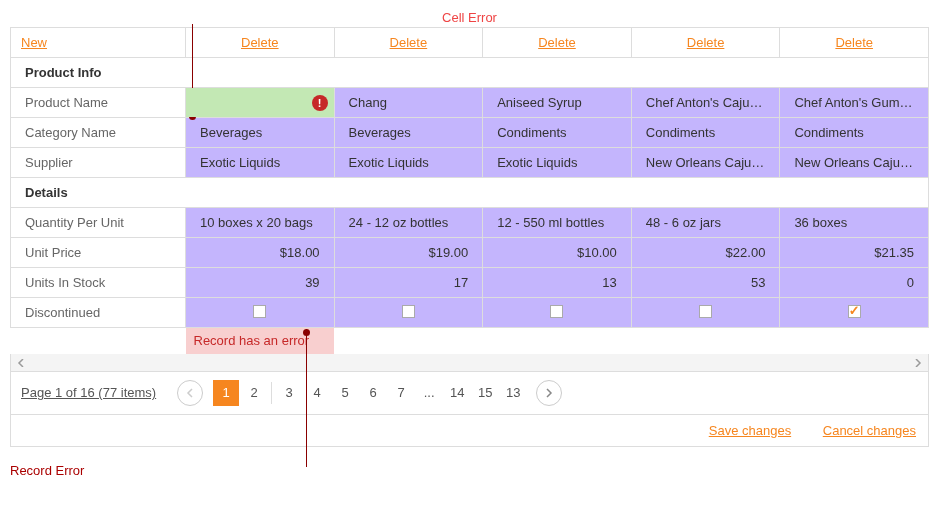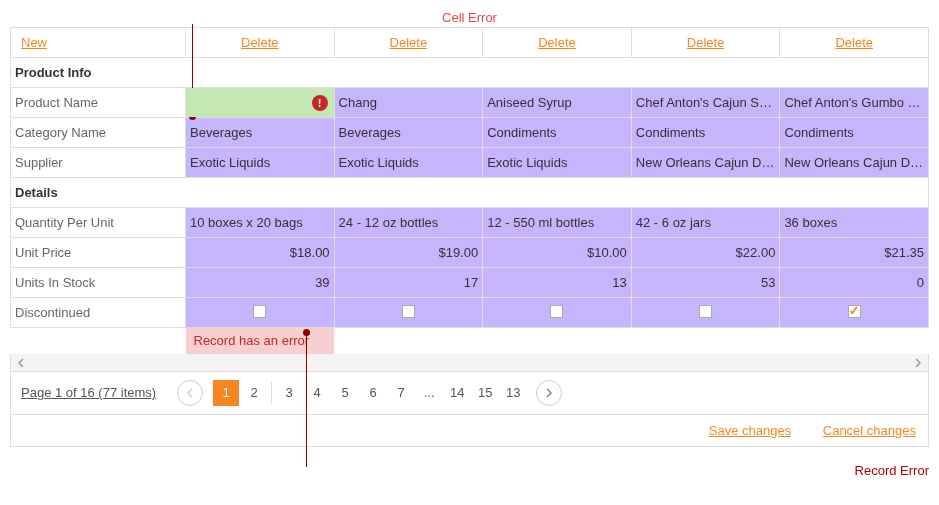--- a/index.html
+++ b/index.html
@@ -1,25 +1,25 @@
 <!DOCTYPE html>
 <html><head>
 <meta charset="utf-8">
 <style>
   * { box-sizing: border-box; margin: 0; padding: 0; }
   body { font-family: "Segoe UI", Tahoma, sans-serif; font-size: 13px; color: #333; background: #fff; }
   .wrapper { width: 939px; padding: 4px 10px 30px 10px; position: relative; }
   .callout-top { text-align: center; color: #ef4444; font-size: 13px; padding: 6px 0 2px; position: relative; }
   .callout-top .line { position: absolute; left: 182px; top: 20px; width: 1px; height: 92px; background: #8a0000; }
   .callout-top .dot { position: absolute; left: 179px; top: 109px; width: 7px; height: 7px; border-radius: 50%; background: #8a0000; }
-  .callout-bottom { text-align: right; color:#a00; font-size:13px; padding: 16px 0 0; position: relative; }
+  .callout-bottom { text-align: left; color:#a00; font-size:13px; padding: 16px 0 0; position: relative; }
   .callout-bottom .line { position: absolute; left: 296px; top: -118px; width: 1px; height: 138px; background: #8a0000; }
   .callout-bottom .dot { position: absolute; left: 293px; top: -118px; width: 7px; height: 7px; border-radius: 50%; background:#8a0000; }
   table.grid { border-collapse: collapse; width: 100%; table-layout: fixed; }
-  table.grid th, table.grid td { border: 1px solid #ddd; padding: 6px 4px; height: 30px; vertical-align: middle; white-space: nowrap; overflow: hidden; text-overflow: ellipsis; }
+  table.grid th, table.grid td { border: 1px solid #ddd; padding: 6px 14px; height: 30px; vertical-align: middle; white-space: nowrap; overflow: hidden; text-overflow: ellipsis; }
   col.label { width: 175px; }
   col.dc { width: auto; }
   tr.cmd td { text-align: center; }
   tr.cmd td:first-child { text-align: left; padding-left: 10px; }
   a.link { color: #f6861f; text-decoration: underline; cursor: pointer; }
   tr.group td { font-weight: bold; background: #fff; }
   td.label { color: #666; font-weight: normal; }
   td.cell { background: #c4b5fd; }
   td.cell-green { background: #c3e8b4; position: relative; }
   .err-icon { position:absolute; right:6px; top:50%; transform: translateY(-50%); width:16px; height:16px; border-radius:50%; background:#c62828; color:#fff; font-weight:bold; display:inline-flex; align-items:center; justify-content:center; font-size:11px; }
@@ -109,21 +109,21 @@
 
   <tr class="group">
           <td colspan="6">Details</td>
         </tr>
 
   <tr>
     <td class="label">Quantity Per Unit</td>
     <td class="cell">10 boxes x 20 bags</td>
     <td class="cell">24 - 12 oz bottles</td>
     <td class="cell">12 - 550 ml bottles</td>
-    <td class="cell">42 - 6 oz jars</td>
+    <td class="cell">48 - 6 oz jars</td>
     <td class="cell">36 boxes</td>
   </tr>
 
   <tr>
     <td class="label">Unit Price</td>
     <td class="cell num">$18.00</td>
     <td class="cell num">$19.00</td>
     <td class="cell num">$10.00</td>
     <td class="cell num">$22.00</td>
     <td class="cell num">$21.35</td>

